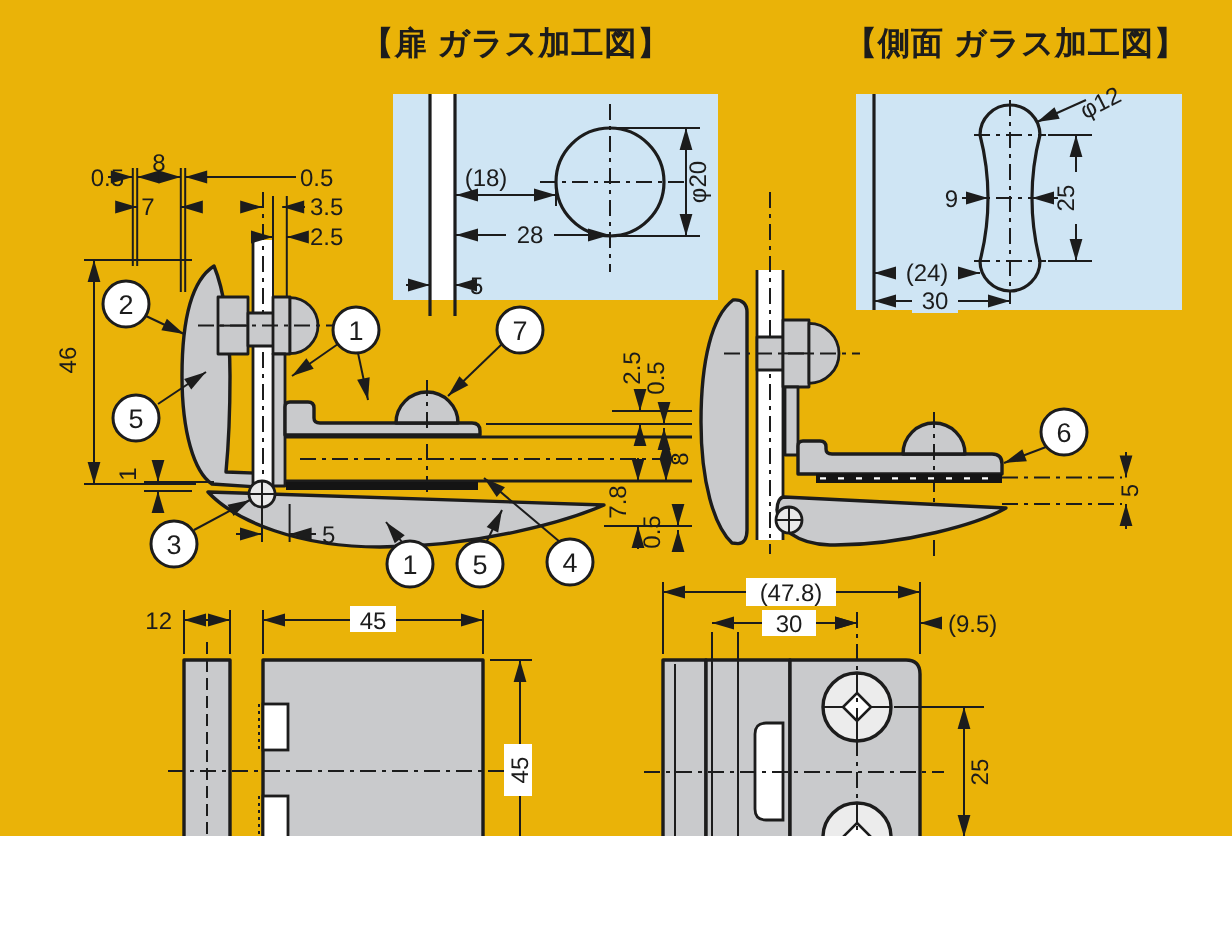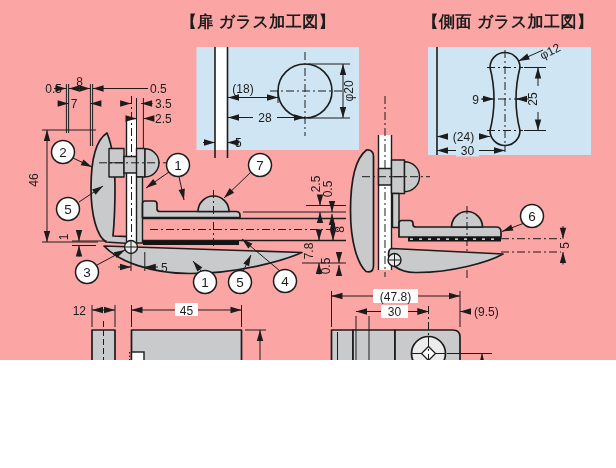--- a/index.html
+++ b/index.html
@@ -1,16 +1,16 @@
 <!DOCTYPE html>
 <html><head>
 <meta charset="utf-8">
 <style>
   html,body{margin:0;padding:0;background:#ffffff;}
-  #stage{position:relative;width:616px;height:360px;background:#fca5a5;overflow:hidden;
+  #stage{position:relative;width:616px;height:418px;background:#eab308;overflow:hidden;
          font-family:"Liberation Sans","DejaVu Sans",sans-serif;}
   svg{position:absolute;left:0;top:0;}
   text{fill:#1c1c1c;font-family:"Liberation Sans","DejaVu Sans",sans-serif;}
   .title{font-size:16px;font-weight:bold;letter-spacing:.5px;}
   .dimtxt{font-size:12px;}
   .ctxt{font-size:13.5px;}
   .dim{stroke:#1c1c1c;stroke-width:1;fill:none;}
   .thick{stroke:#1c1c1c;stroke-width:1.6;fill:none;}
   .part{fill:#c9cacc;stroke:#1c1c1c;stroke-width:1.7;stroke-linejoin:round;}
   .part2{fill:#c9cacc;stroke:#1c1c1c;stroke-width:1.4;stroke-linejoin:round;}

